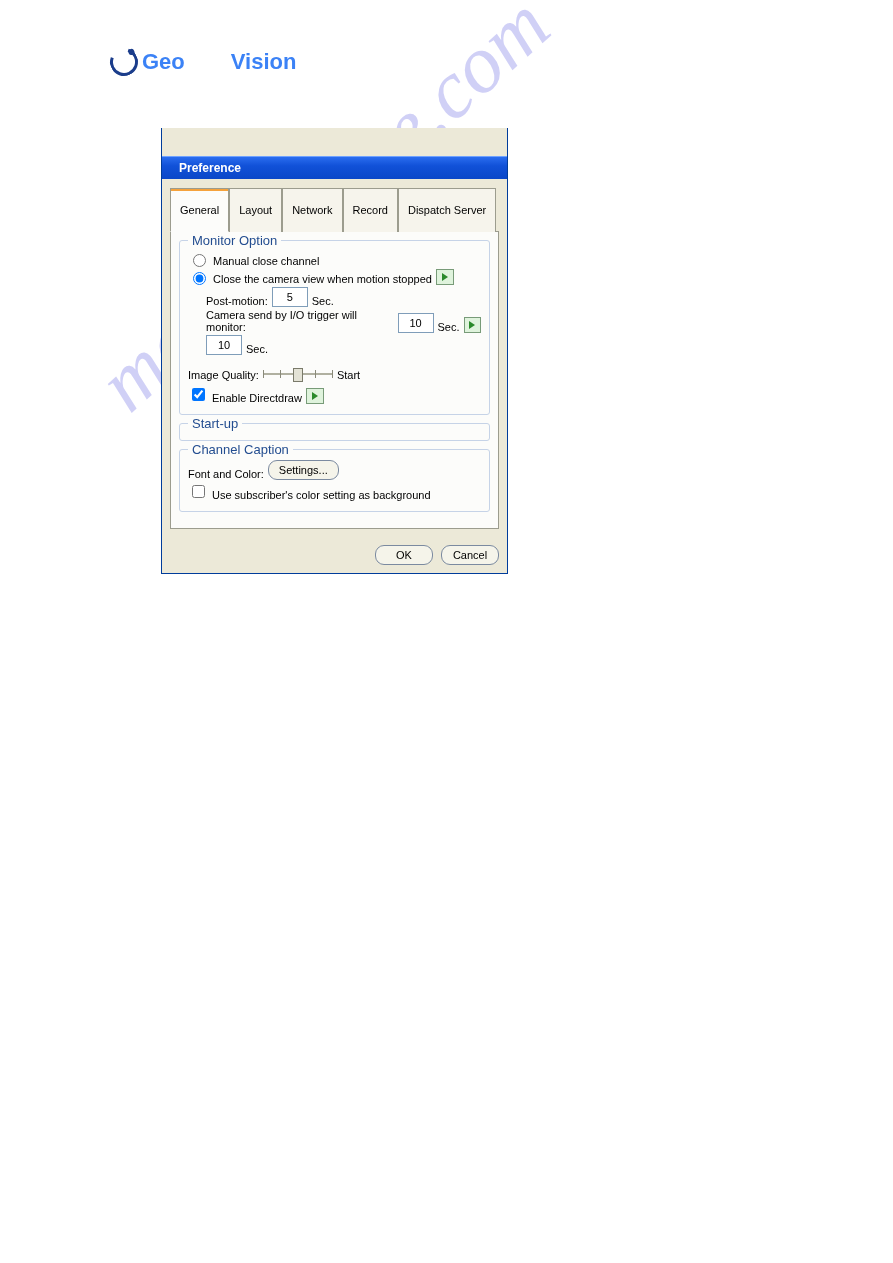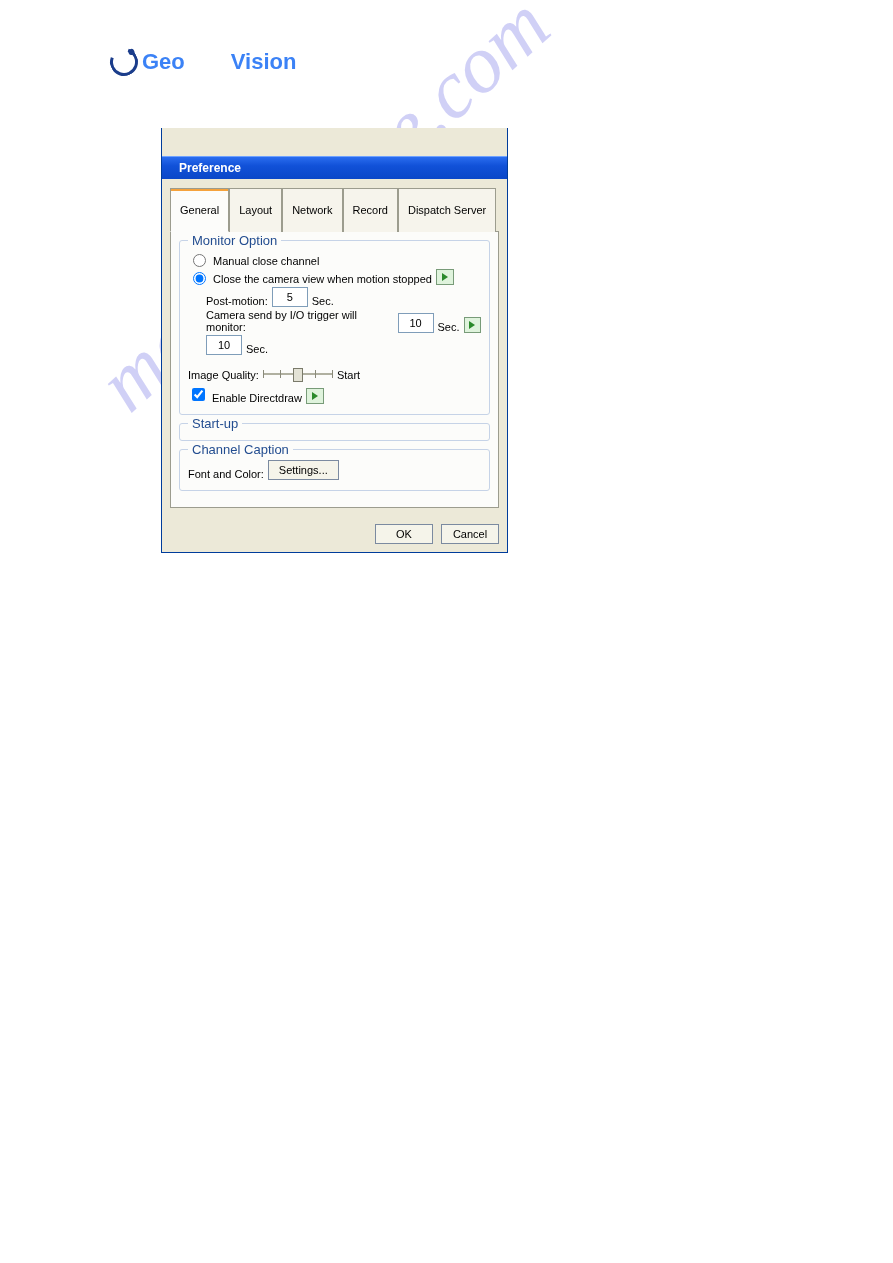--- a/index.html
+++ b/index.html
@@ -175,21 +175,21 @@
     height: 12px;
     background: #e3e2d5;
     border: 1px solid #7a7a6a;
   }
 
   .btn {
     min-width: 58px;
     height: 20px;
     background: #f5f4ea;
     border: 1px solid #7b8aa0;
-    border-radius: 0;
+    border-radius: 9px;
     font-size: 11px;
     padding: 0 10px;
     cursor: pointer;
   }
   .dlg-buttons {
     display: flex;
     justify-content: flex-end;
     gap: 8px;
     padding: 8px;
     align-items: flex-end;
@@ -305,20 +305,24 @@
       <div class="groupbox">
         <span class="groupbox-legend">Start-up</span>
       </div>
 
       <div class="groupbox">
         <span class="groupbox-legend">Channel Caption</span>
         <div class="row">
           <span>Font and Color:</span>
           <button class="btn">Settings...</button>
         </div>
+        <div class="row">
+          <input type="checkbox" class="checkbox" style="">
+          <span>Use subscriber's color setting as background</span>
+        </div>
       </div>
 
     </div>
   </div>
 
   <div class="dlg-buttons">
     <button class="btn">OK</button>
     <button class="btn">Cancel</button>
   </div>
 </div>

